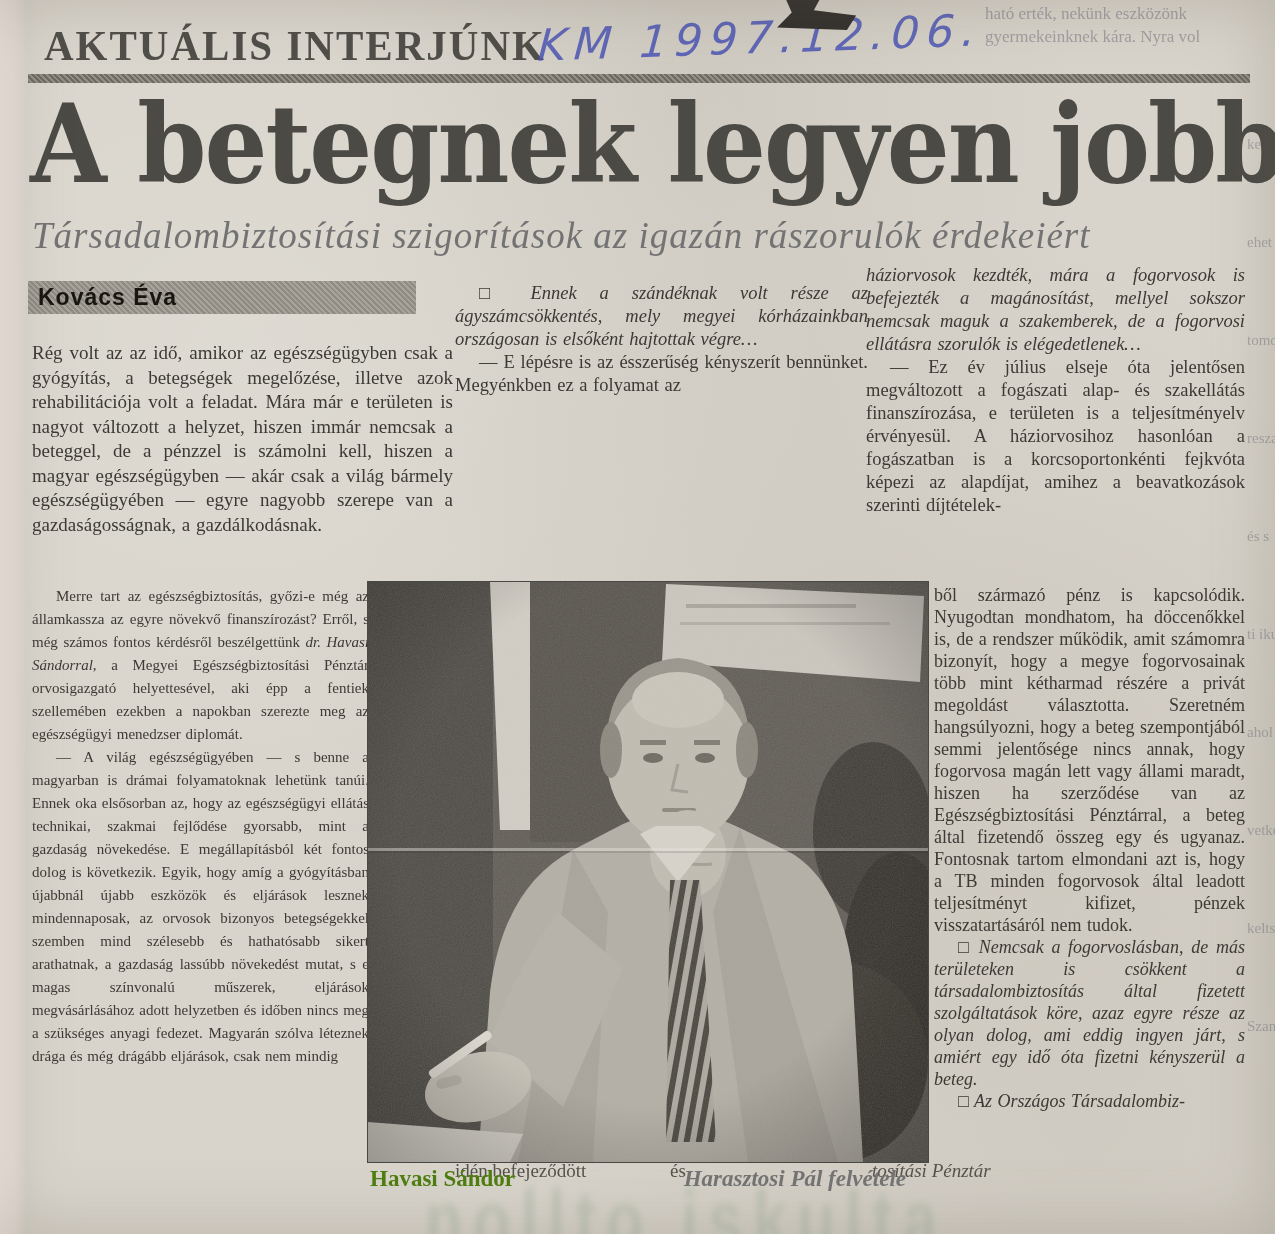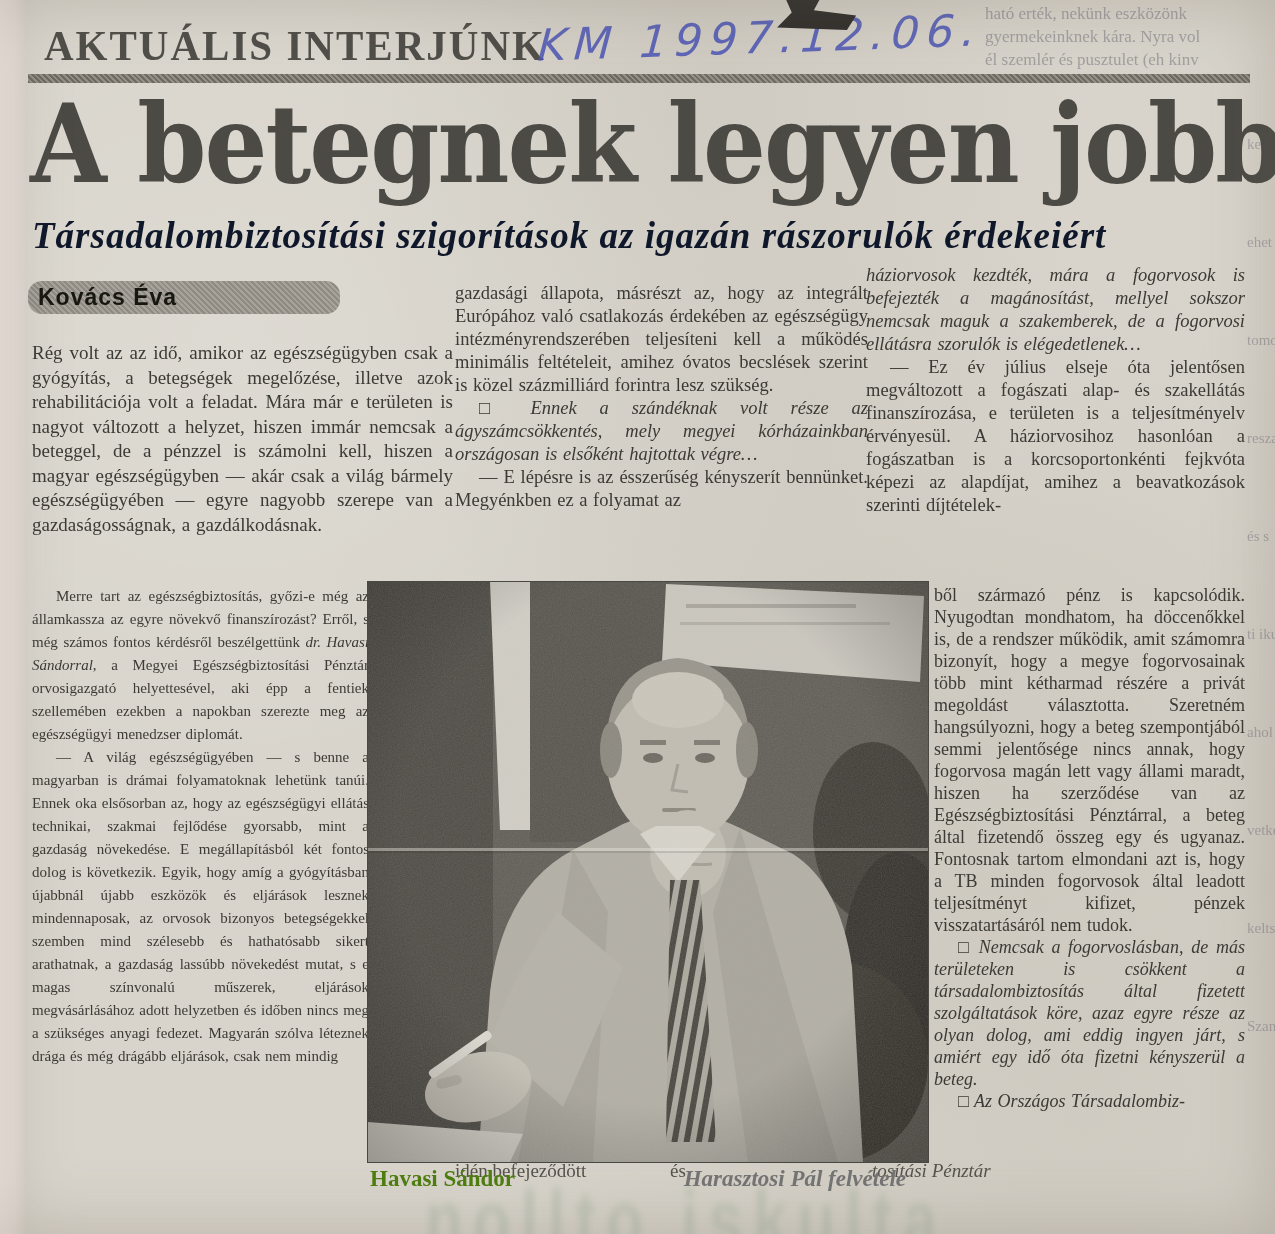--- a/index.html
+++ b/index.html
@@ -23,25 +23,25 @@
   .handwrite{left:538px;top:12px;font-size:44px;color:#4b55b4;opacity:.85;
     font-family:"DejaVu Sans",sans-serif;font-style:italic;letter-spacing:7px;
     transform:rotate(-2deg) skewX(-6deg);white-space:nowrap;}
   .ink-blob{left:766px;top:0;width:92px;height:30px;background:#33312e;
     clip-path:polygon(22% 0,58% 0,52% 34%,98% 52%,88% 100%,12% 92%,28% 42%);}
   .rule-halftone{left:28px;top:74px;width:1222px;height:9px;
     background:repeating-linear-gradient(45deg,#6e6a62 0 2px,#938f85 2px 4px);}
   .headline{left:30px;top:88px;width:1230px;font-family:"DejaVu Serif",serif;
     font-weight:bold;font-size:99px;line-height:1.02;color:#4b4a45;
     letter-spacing:-2px;transform:scaleY(1.10);transform-origin:left top;white-space:nowrap;}
-  .subhead{left:32px;top:214px;width:1230px;font-style:italic;font-weight:bold;
-    font-size:37px;color:#0f172a;letter-spacing:1px;white-space:nowrap;}
-  .byline-bar{left:28px;top:281px;width:312px;height:33px;
+  .subhead{left:32px;top:214px;width:1230px;font-style:italic;font-weight:normal;
+    font-size:37px;color:#737373;letter-spacing:1px;white-space:nowrap;}
+  .byline-bar{left:28px;top:281px;width:388px;height:33px;
     background:repeating-linear-gradient(45deg,#8f8b83 0 2px,#a7a39b 2px 4px);
-    display:flex;align-items:center;border-radius:14px;}
+    display:flex;align-items:center;}
   .byline-bar span{font-family:"Liberation Sans",sans-serif;font-weight:bold;
     font-size:23px;color:#17160f;padding-left:10px;letter-spacing:1px;}
   
   .coltext{color:#3c3a35;text-align:justify;word-spacing:1px;}
   .coltext p{margin:0;text-indent:24px;}
   .coltext p.noindent{text-indent:0;}
   .coltext p.q{font-style:italic;}
   .col1lead{left:32px;top:341px;width:421px;font-size:19px;line-height:24.5px;}
   .col1rest{left:32px;top:585px;width:337px;height:649px;overflow:hidden;
     font-size:15px;line-height:23px;}
@@ -72,21 +72,20 @@
 </style>
 </head>
 <body>
 
 <div class="abs paper"></div>
 <div class="abs left-edge"></div>
 
 <div class="abs bleed-tr">
   <div>ható erték, nekünk eszközönk</div>
   <div>gyermekeinknek kára. Nyra vol</div>
-  <div>él szemlér és pusztulet (eh kinv</div>
 </div>
 <div class="abs bleed-right">
   <div>ketőt</div>
   <div>ehet ni</div>
   <div>tomozó</div>
   <div>resza</div>
   <div>és s</div>
   <div>ti ikunk</div>
   <div>ahol a</div>
   <div>vetkez</div>
@@ -106,21 +105,20 @@
 
 <div class="abs coltext col1lead">
   <p class="noindent">Rég volt az az idő, amikor az egészségügyben csak a gyógyítás, a betegségek megelőzése, illetve azok rehabilitációja volt a feladat. Mára már e területen is nagyot változott a helyzet, hiszen immár nemcsak a beteggel, de a pénzzel is számolni kell, hiszen a magyar egészségügyben — akár csak a világ bármely egészségügyében — egyre nagyobb szerepe van a gazdaságosságnak, a gazdálkodásnak.</p>
 </div>
 <div class="abs coltext col1rest">
   <p><span>Merre tart az egészségbiztosítás, győzi-e még az államkassza az egyre növekvő finanszírozást? Erről, s még számos fontos kérdésről beszélgettünk </span><em>dr. Havasi Sándorral</em><span>, a Megyei Egészségbiztosítási Pénztár orvosigazgató helyettesével, aki épp a fentiek szellemében ezekben a napokban szerezte meg az egészségügyi menedzser diplomát.</span></p>
   <p>— A világ egészségügyében — s benne a magyarban is drámai folyamatoknak lehetünk tanúi. Ennek oka elsősorban az, hogy az egészségügyi ellátás technikai, szakmai fejlődése gyorsabb, mint a gazdaság növekedése. E megállapításból két fontos dolog is következik. Egyik, hogy amíg a gyógyításban újabbnál újabb eszközök és eljárások lesznek mindennaposak, az orvosok bizonyos betegségekkel szemben mind szélesebb és hathatósabb sikert arathatnak, a gazdaság lassúbb növekedést mutat, s e magas színvonalú műszerek, eljárások megvásárlásához adott helyzetben és időben nincs meg a szükséges anyagi fedezet. Magyarán szólva léteznek drága és még drágább eljárások, csak nem mindig</p>
 </div>
 
 <div class="abs coltext col2top">
-  <p class="noindent">gazdasági állapota, másrészt az, hogy az integrált Európához való csatlakozás érdekében az egészségügy intézményrendszerében teljesíteni kell a működés minimális feltételeit, amihez óvatos becslések szerint is közel százmilliárd forintra lesz szükség.</p>
   <p class="q">□ Ennek a szándéknak volt része az ágyszámcsökkentés, mely megyei kórházainkban országosan is elsőként hajtottak végre…</p>
   <p>— E lépésre is az ésszerűség kényszerít bennünket. Megyénkben ez a folyamat az</p>
 </div>
 
 <div class="abs coltext col3top">
   <p class="q noindent">háziorvosok kezdték, mára a fogorvosok is befejezték a magánosítást, mellyel sokszor nemcsak maguk a szakemberek, de a fogorvosi ellátásra szorulók is elégedetlenek…</p>
   <p>— Ez év július elseje óta jelentősen megváltozott a fogászati alap- és szakellátás finanszírozása, e területen is a teljesítményelv érvényesül. A háziorvosihoz hasonlóan a fogászatban is a korcsoportonkénti fejkvóta képezi az alapdíjat, amihez a beavatkozások szerinti díjtételek-</p>
 </div>
 <div class="abs coltext col3main">
   <p class="noindent">ből származó pénz is kapcsolódik. Nyugodtan mondhatom, ha döccenőkkel is, de a rendszer működik, amit számomra bizonyít, hogy a megye fogorvosainak több mint kétharmad részére a privát megoldást választotta. Szeretném hangsúlyozni, hogy a beteg szempontjából semmi jelentősége nincs annak, hogy fogorvosa magán lett vagy állami maradt, hiszen ha szerződése van az Egészségbiztosítási Pénztárral, a beteg által fizetendő összeg egy és ugyanaz. Fontosnak tartom elmondani azt is, hogy a TB minden fogorvosok által leadott teljesítményt kifizet, pénzek visszatartásáról nem tudok.</p>

